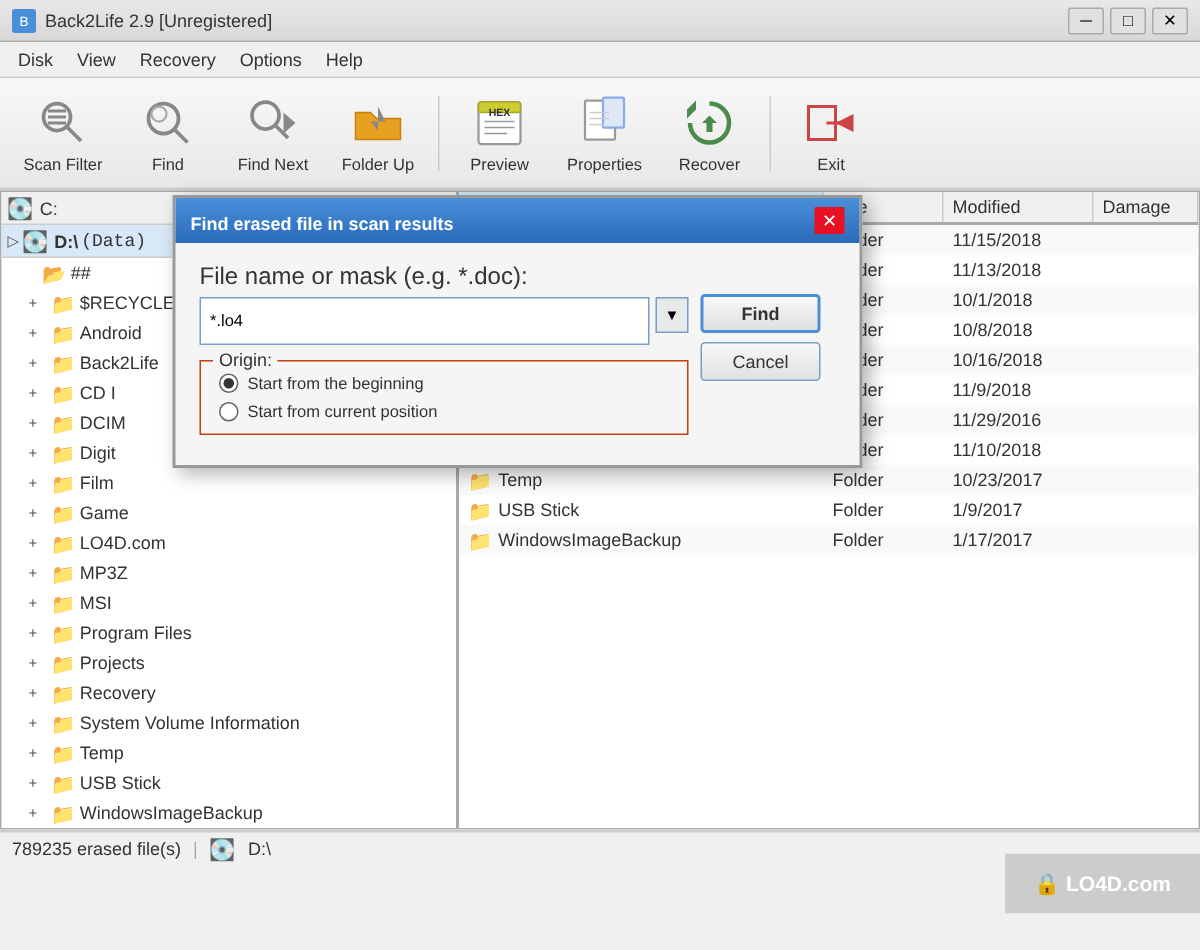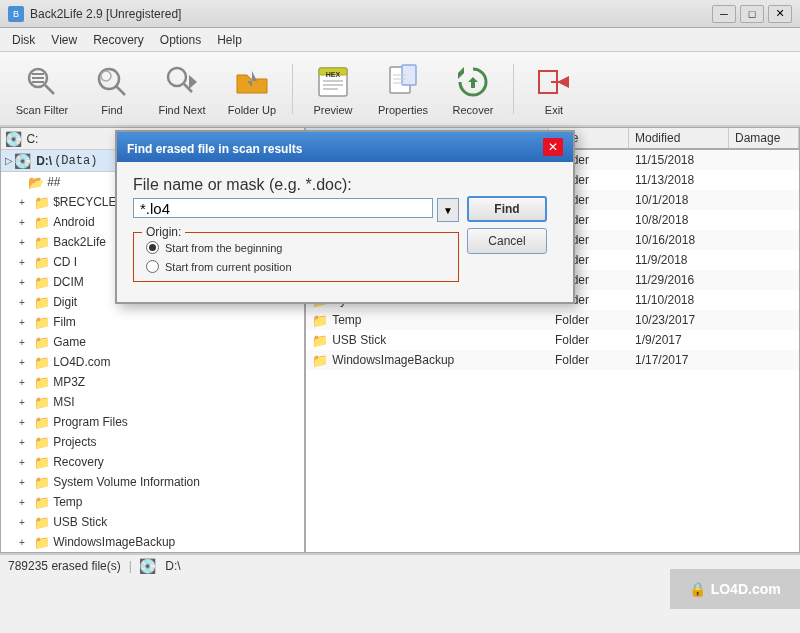--- a/index.html
+++ b/index.html
@@ -110,22 +110,22 @@
     .dialog-close-btn {
       width: 20px; height: 18px; background: #e81123; border: none; cursor: pointer;
       color: white; font-size: 12px; display: flex; align-items: center; justify-content: center;
       border-radius: 1px;
     }
     .dialog-body { padding: 14px 16px; }
     .dialog-row { margin-bottom: 10px; }
     .dialog-label { font-size: 16px; color: #333; margin-bottom: 4px; }
     .dialog-input-row { display: flex; gap: 4px; }
     .dialog-input {
-      flex: 1; height: 20px; border: 1px solid #7a9ec4; padding: 2px 6px;
-      font-size: 15px; background: white;
+      flex: 1; height: 32px; border: 1px solid #7a9ec4; padding: 2px 6px;
+      font-size: 11px; background: white;
     }
     .dialog-dropdown-btn {
       width: 22px; height: 24px; border: 1px solid #7a9ec4; background: #e8e8e8;
       cursor: pointer; display: flex; align-items: center; justify-content: center; font-size: 10px;
     }
     .dialog-group {
       border: 1px solid #c2410c; padding: 8px 12px 8px 12px; margin-bottom: 6px; position: relative;
     }
     .dialog-group-title {
       position: absolute; top: -8px; left: 8px; background: #f5f5f5;

